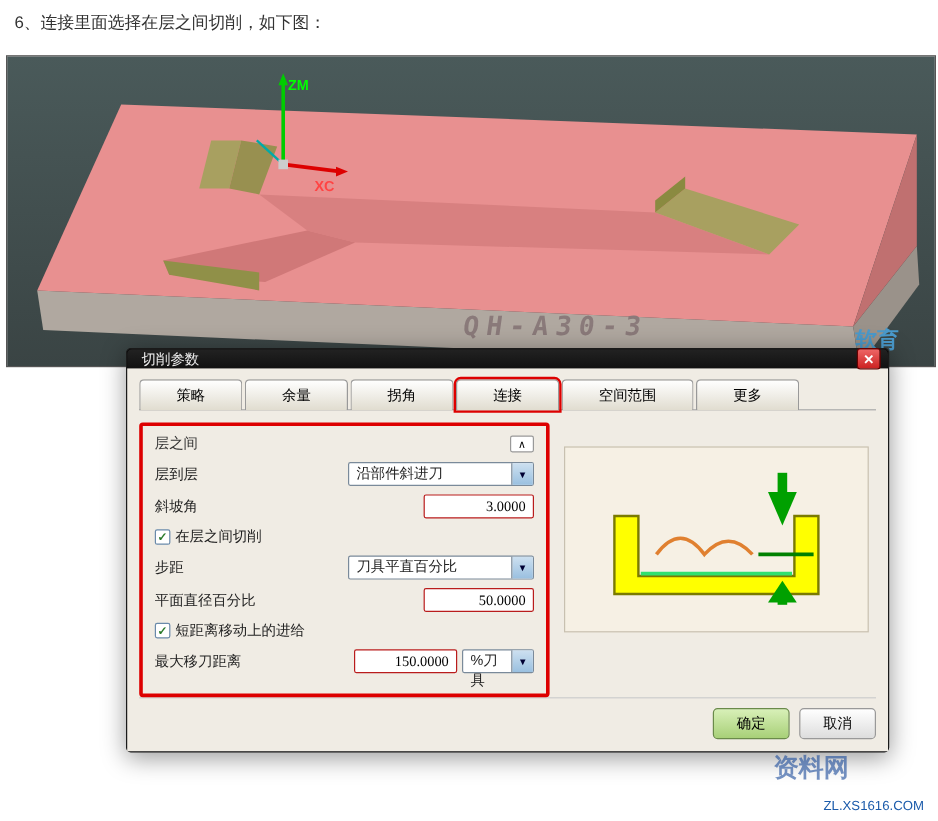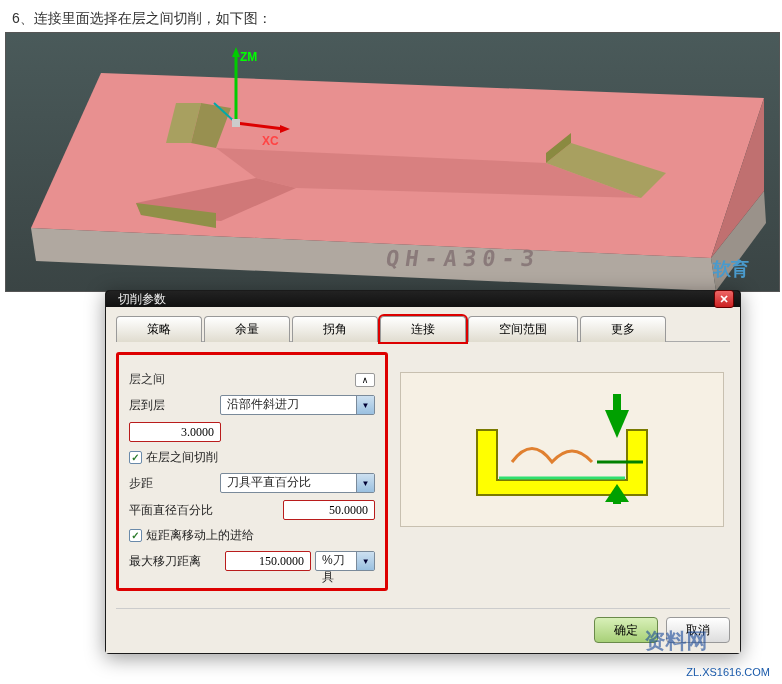--- a/index.html
+++ b/index.html
@@ -5,21 +5,21 @@
     * { margin: 0; padding: 0; box-sizing: border-box; }
     body {
       font-family: "Microsoft YaHei", Arial, sans-serif;
       background: #fff;
       width: 782px;
       height: 684px;
       overflow: hidden;
       position: relative;
     }
     .instruction {
-      padding: 10px 12px 4px 12px;
+      padding: 10px 12px 18px 12px;
       font-size: 14px;
       color: #333;
     }
     .viewport {
       position: relative;
       width: 775px;
       height: 260px;
       margin-left: 5px;
       background: linear-gradient(180deg, #4a5a5a 0%, #3a4444 100%);
       border: 1px solid #555;
@@ -115,23 +115,23 @@
       z-index: 2;
     }
     .panel-wrapper {
       display: flex;
       gap: 12px;
       align-items: flex-start;
     }
     .fieldset {
       border: 3px solid #d00;
       border-radius: 3px;
-      padding: 16px 10px 10px 10px;
+      padding: 6px 10px 10px 10px;
       background: #f0ece4;
-      width: 272px;
+      width: 342px;
     }
     .fieldset-header {
       display: flex;
       justify-content: space-between;
       align-items: center;
       margin-bottom: 6px;
     }
     .fieldset-title {
       font-size: 12px;
       color: #333;
@@ -224,21 +224,21 @@
       align-items: center;
       justify-content: center;
       margin: 20px 6px 0 0;
     }
     .dialog-footer {
       display: flex;
       justify-content: flex-end;
       gap: 8px;
       padding: 8px 0 0 0;
       border-top: 1px solid #ccc;
-      margin-top: 17px;
+      margin-top: 0;
     }
     .btn {
       min-width: 64px;
       height: 26px;
       border-radius: 4px;
       border: 1px solid #6a8a4a;
       background: linear-gradient(180deg, #d8f0b8 0%, #a8d078 100%);
       font-size: 12px;
       cursor: pointer;
       display: flex;
@@ -342,20 +342,21 @@
 
         <div class="form-row">
           <span class="form-label">层到层</span>
           <div class="select">
             <span>沿部件斜进刀</span>
             <div class="select-btn">▼</div>
           </div>
         </div>
 
         <div class="form-row">
+          <span class="form-label">斜坡角</span>
           <input class="num-input" value="3.0000" style="">
         </div>
 
         <div class="check-row">
           <div class="check-box">
             <span>✓</span>
           </div>
           <span>在层之间切削</span>
         </div>
 

